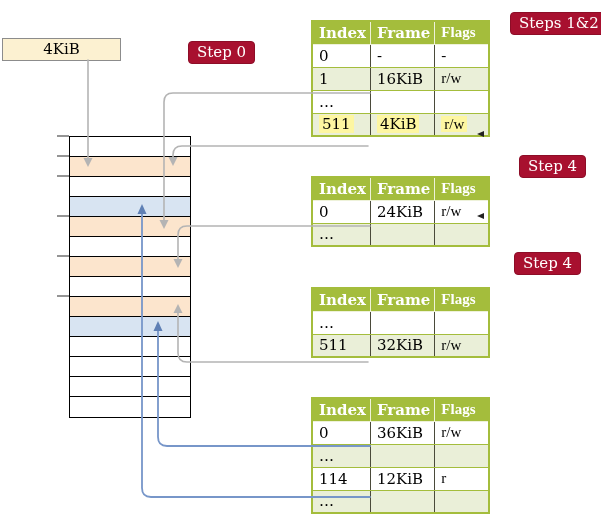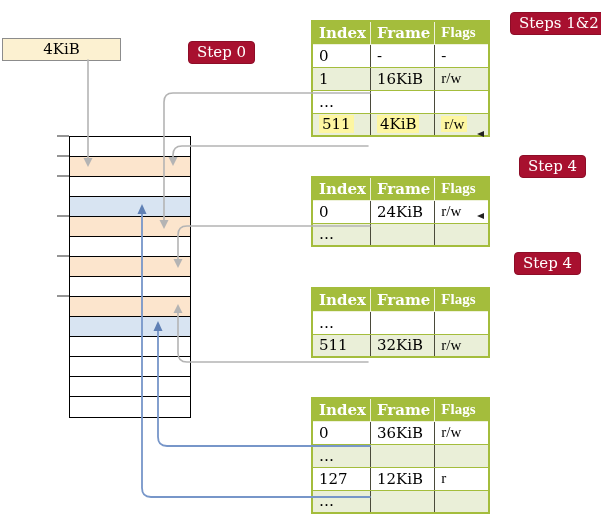--- a/index.html
+++ b/index.html
@@ -167,21 +167,21 @@
         <td>0</td>
         <td>36KiB</td>
         <td>r/w</td>
       </tr>
       <tr class="rg">
         <td>…</td>
         <td></td>
         <td></td>
       </tr>
       <tr class="rw">
-        <td>127</td>
+        <td>114</td>
         <td>12KiB</td>
         <td>r</td>
       </tr>
       <tr class="rg">
         <td>…</td>
         <td></td>
         <td></td>
       </tr>
     </tbody>
   </table>

